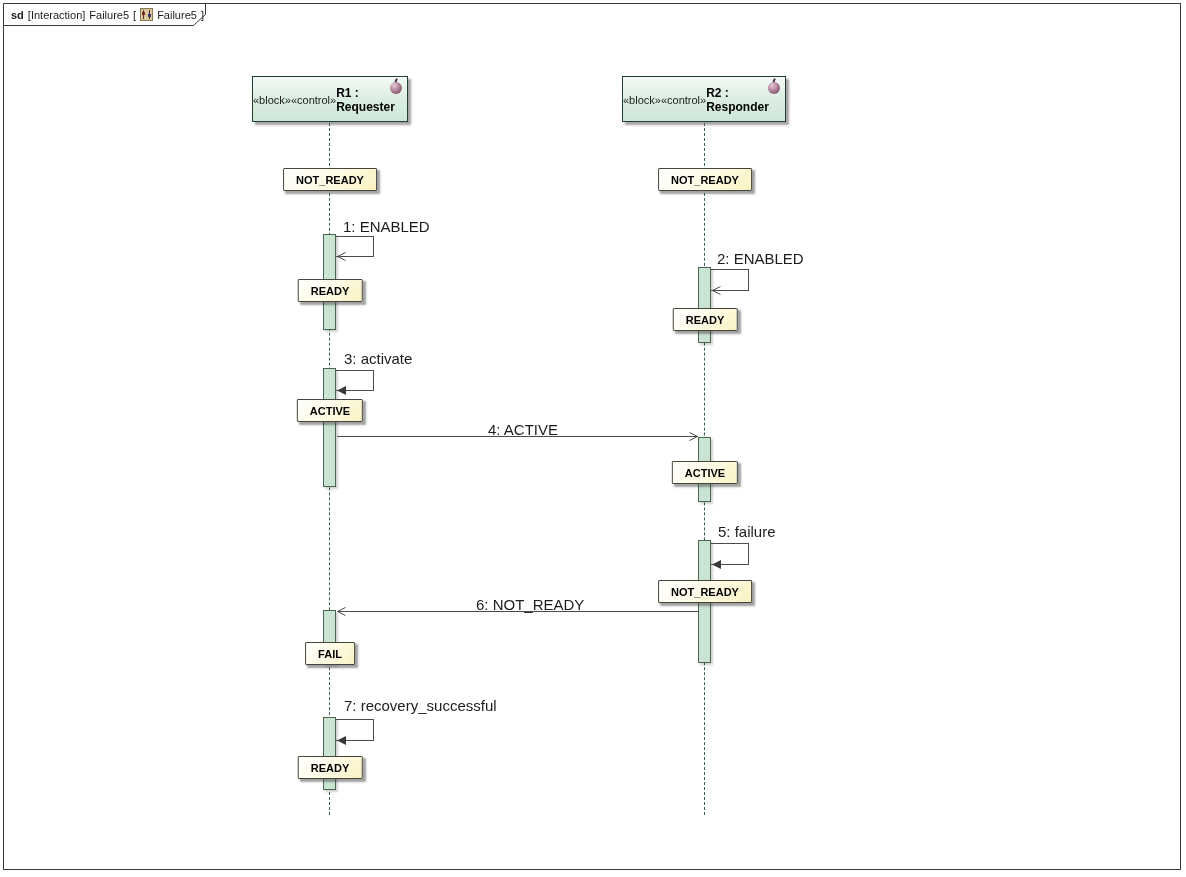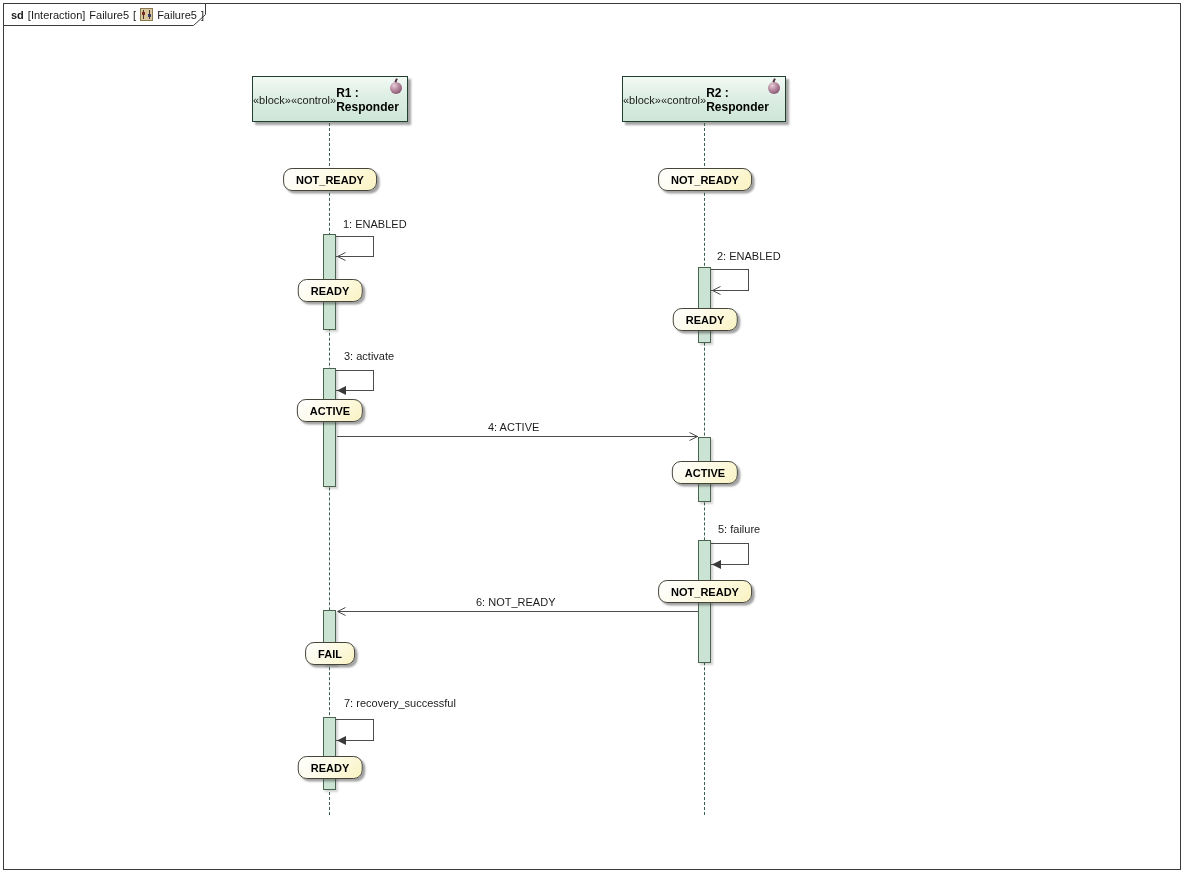--- a/index.html
+++ b/index.html
@@ -43,29 +43,29 @@
   }
   
   .activation{
     position:absolute;width:13px;box-sizing:border-box;
     background:#cbe3d3;border:1px solid #49654f;
     box-shadow:2px 2px 2px rgba(0,0,0,0.18);
   }
   
   .state{
     position:absolute;transform:translateX(-50%);
-    box-sizing:border-box;border:1.4px solid #45453a;border-radius:9px;
+    box-sizing:border-box;border:1.4px solid #45453a;border-radius:1px;
     background:linear-gradient(135deg,#ffffff 0%,#fdfae2 55%,#faf2c2 100%);
     box-shadow:2.5px 2.5px 2px rgba(70,70,70,0.5);
     font-size:11px;font-weight:bold;color:#000;
     padding:5px 12px 4px 12px;white-space:nowrap;
   }
   
   .msg-label{
-    position:absolute;font-size:11px;color:#1c1c1c;white-space:nowrap;
+    position:absolute;font-size:15px;color:#1c1c1c;white-space:nowrap;
   }
   .self-loop{
     position:absolute;width:38px;box-sizing:border-box;
     border:1px solid #4c4c4c;border-left:none;background:transparent;
   }
   .hline{position:absolute;height:0;border-top:1px solid #4c4c4c;}
   .arrow{position:absolute;}
 </style>
 </head>
 <body>
@@ -93,21 +93,21 @@
     <span>]</span>
   </div>
 
   <div class="lifeline-line" style="left:329px;top:123px;height:692px;"></div>
   <div class="lifeline-line" style="left:704px;top:123px;height:692px;"></div>
 
   <div class="head" style="left:252px;top:76px;width:156px;height:46px;">
     <span class="control-ball"></span>
     <span class="stereo">«block»</span>
     <span class="stereo">«control»</span>
-    <span class="name">R1 : Responder</span>
+    <span class="name">R1 : Requester</span>
   </div>
   <div class="head" style="left:622px;top:76px;width:164px;height:46px;">
     <span class="control-ball"></span>
     <span class="stereo">«block»</span>
     <span class="stereo">«control»</span>
     <span class="name">R2 : Responder</span>
   </div>
 
   <div class="activation" style="left:323px;top:234px;height:96px;"></div>
   <div class="activation" style="left:323px;top:368px;height:119px;"></div>

